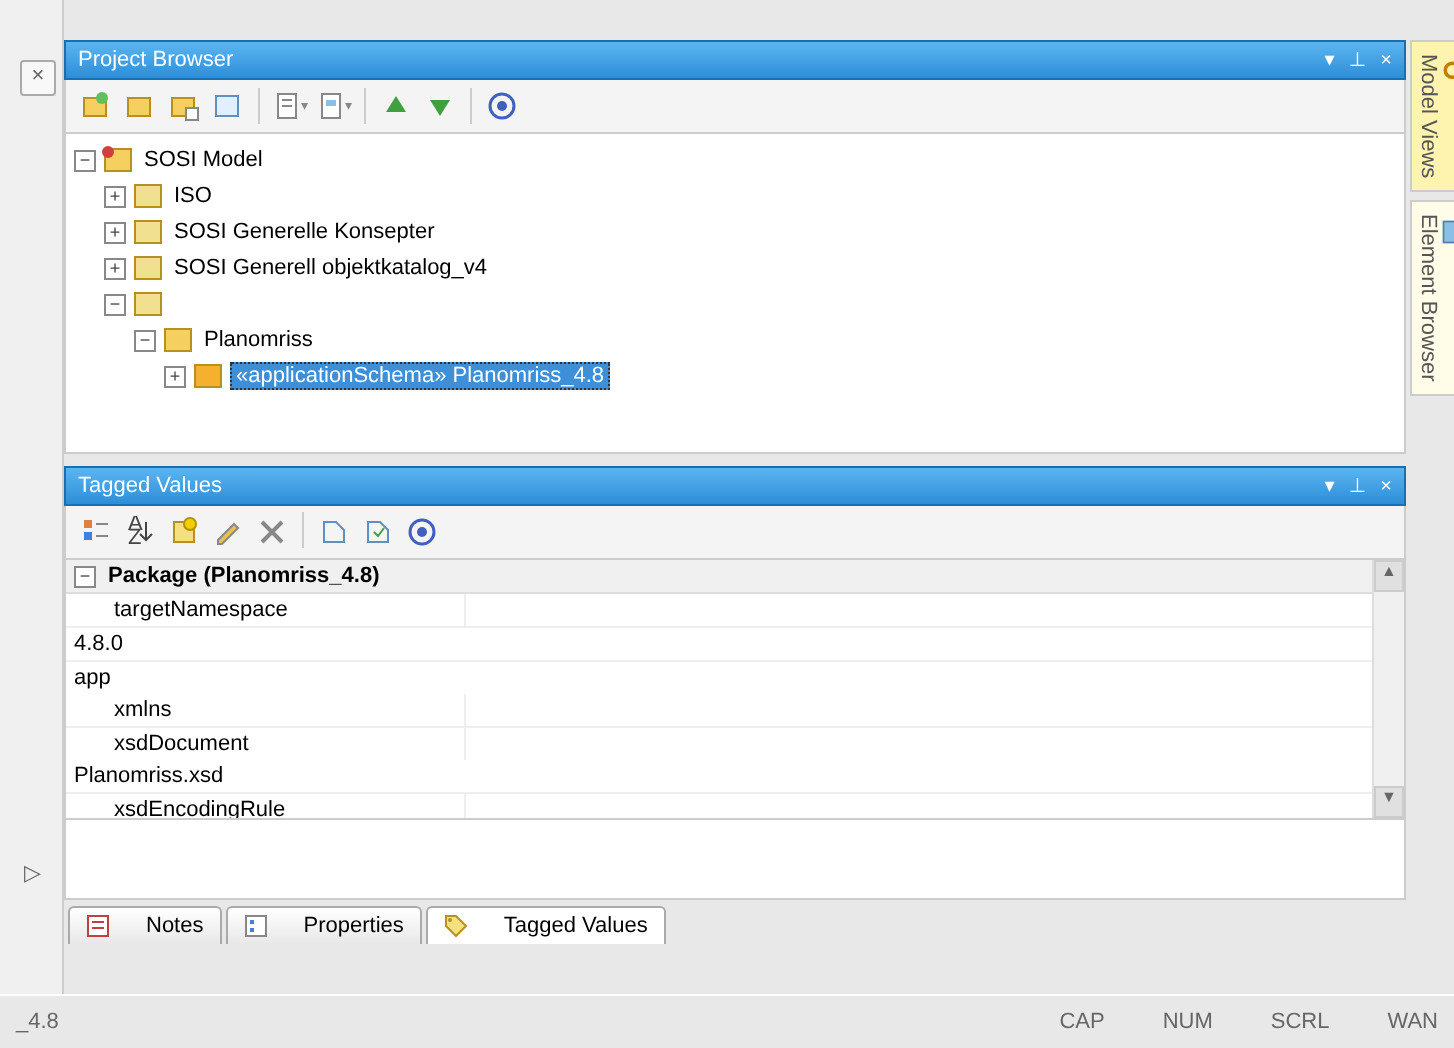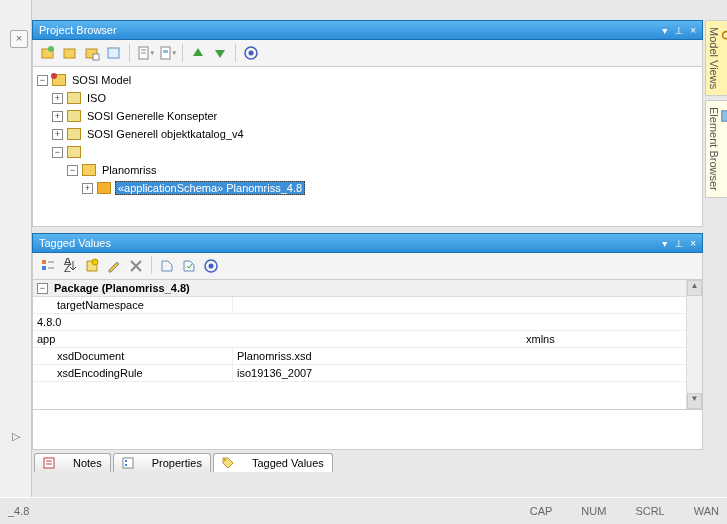--- a/index.html
+++ b/index.html
@@ -34,21 +34,21 @@
 .node-label { padding: 1px 2px; text-align: right; }
 .node-label.selected { background: #3d8fd8; color: #fff; border: 1px dotted #333; padding: 0 2px; }
 
 .tagged-panel { margin-top: 6px; }
 .tagged-toolbar { background: #f4f4f4; border: 1px solid #ccc; border-top: none; padding: 3px 5px; display: flex; gap: 2px; }
 
 .prop-grid { background: #fff; border: 1px solid #ccc; border-top: none; height: 130px; overflow: auto; position: relative; }
 .prop-header { background: #f0f0f0; padding: 2px 4px; display: flex; align-items: center; border-bottom: 1px solid #ddd; }
 .prop-header .expander { margin-right: 6px; }
 .prop-header-text { font-weight: bold; }
-.prop-row { display: flex; border-bottom: 1px solid #eee; }
+.prop-row { display: flex; border-bottom: 1px solid #eee; flex-direction: column; }
 .prop-cell { padding: 2px 4px; }
 .prop-key { width: 200px; padding-left: 24px; border-right: 1px solid #eee; }
 .prop-val { flex: 1; }
 .scrollbar-v { position: absolute; right: 0; top: 0; width: 16px; height: 100%; background: #f0f0f0; border-left: 1px solid #ddd; }
 .sb-arrow { height: 16px; text-align: center; font-size: 8px; color: #666; background: #e0e0e0; border: 1px solid #ccc; cursor: pointer; }
 
 .desc-box { background: #fff; border: 1px solid #ccc; border-top: none; height: 40px; }
 
 .tabs-row { display: flex; padding: 3px 2px 0 2px; background: transparent; }
 .tab { background: linear-gradient(#fff, #e8e8e8); border: 1px solid #aaa; border-bottom: none; padding: 3px 8px; margin-right: 2px; border-radius: 3px 3px 0 0; display: flex; align-items: center; gap: 18px; cursor: pointer; }

